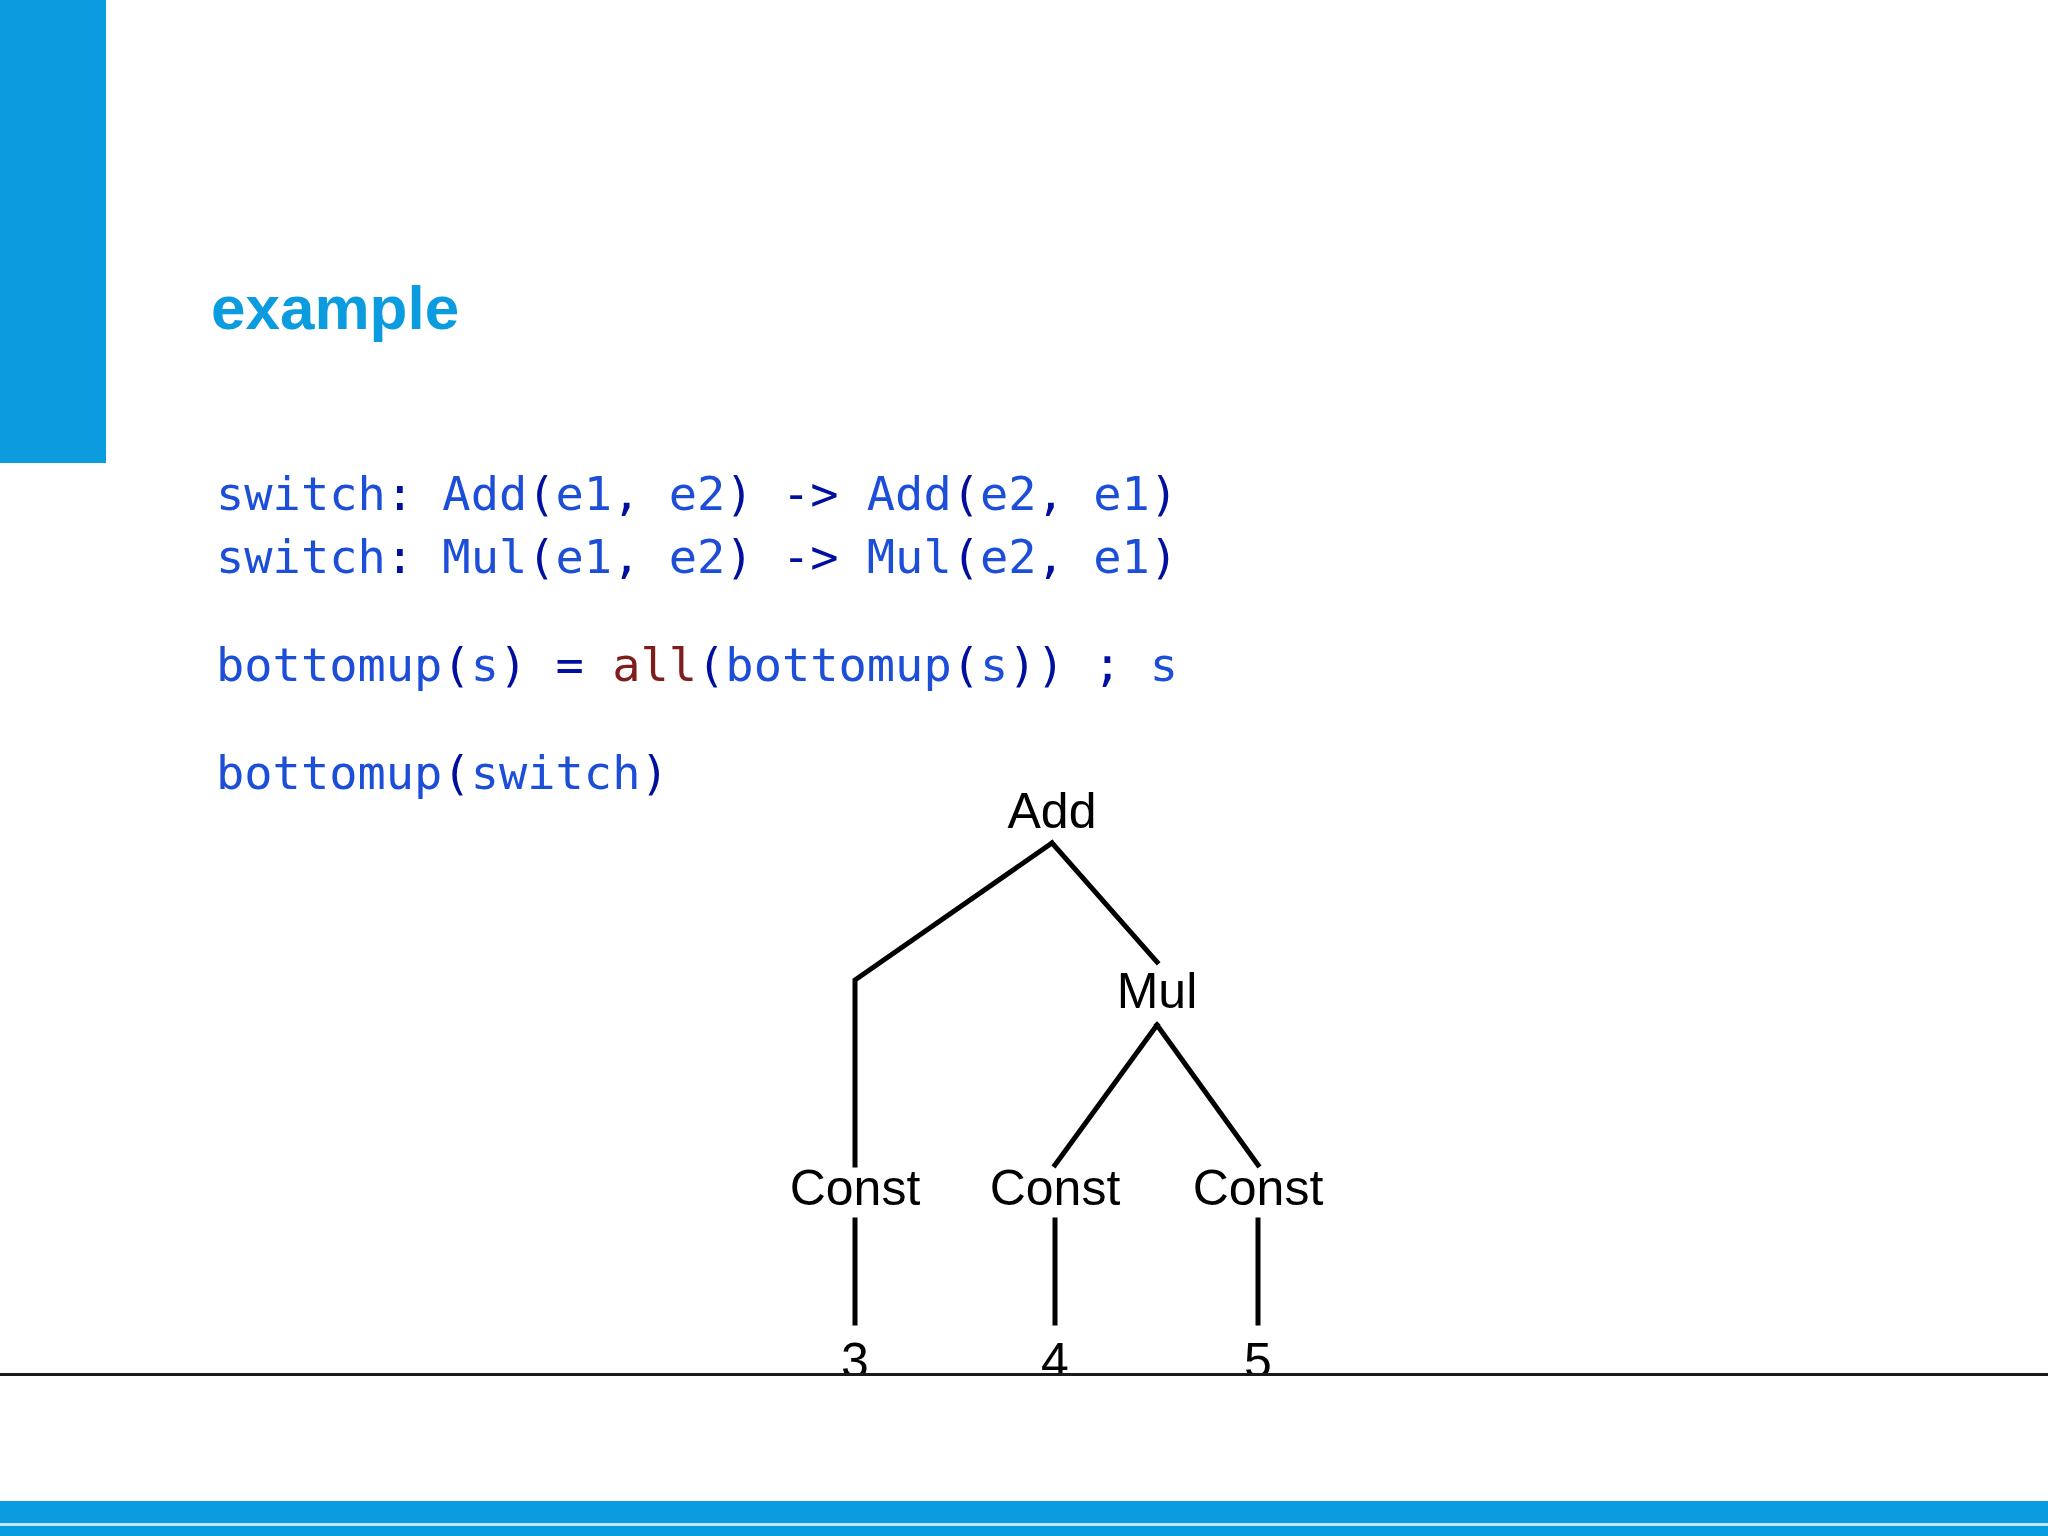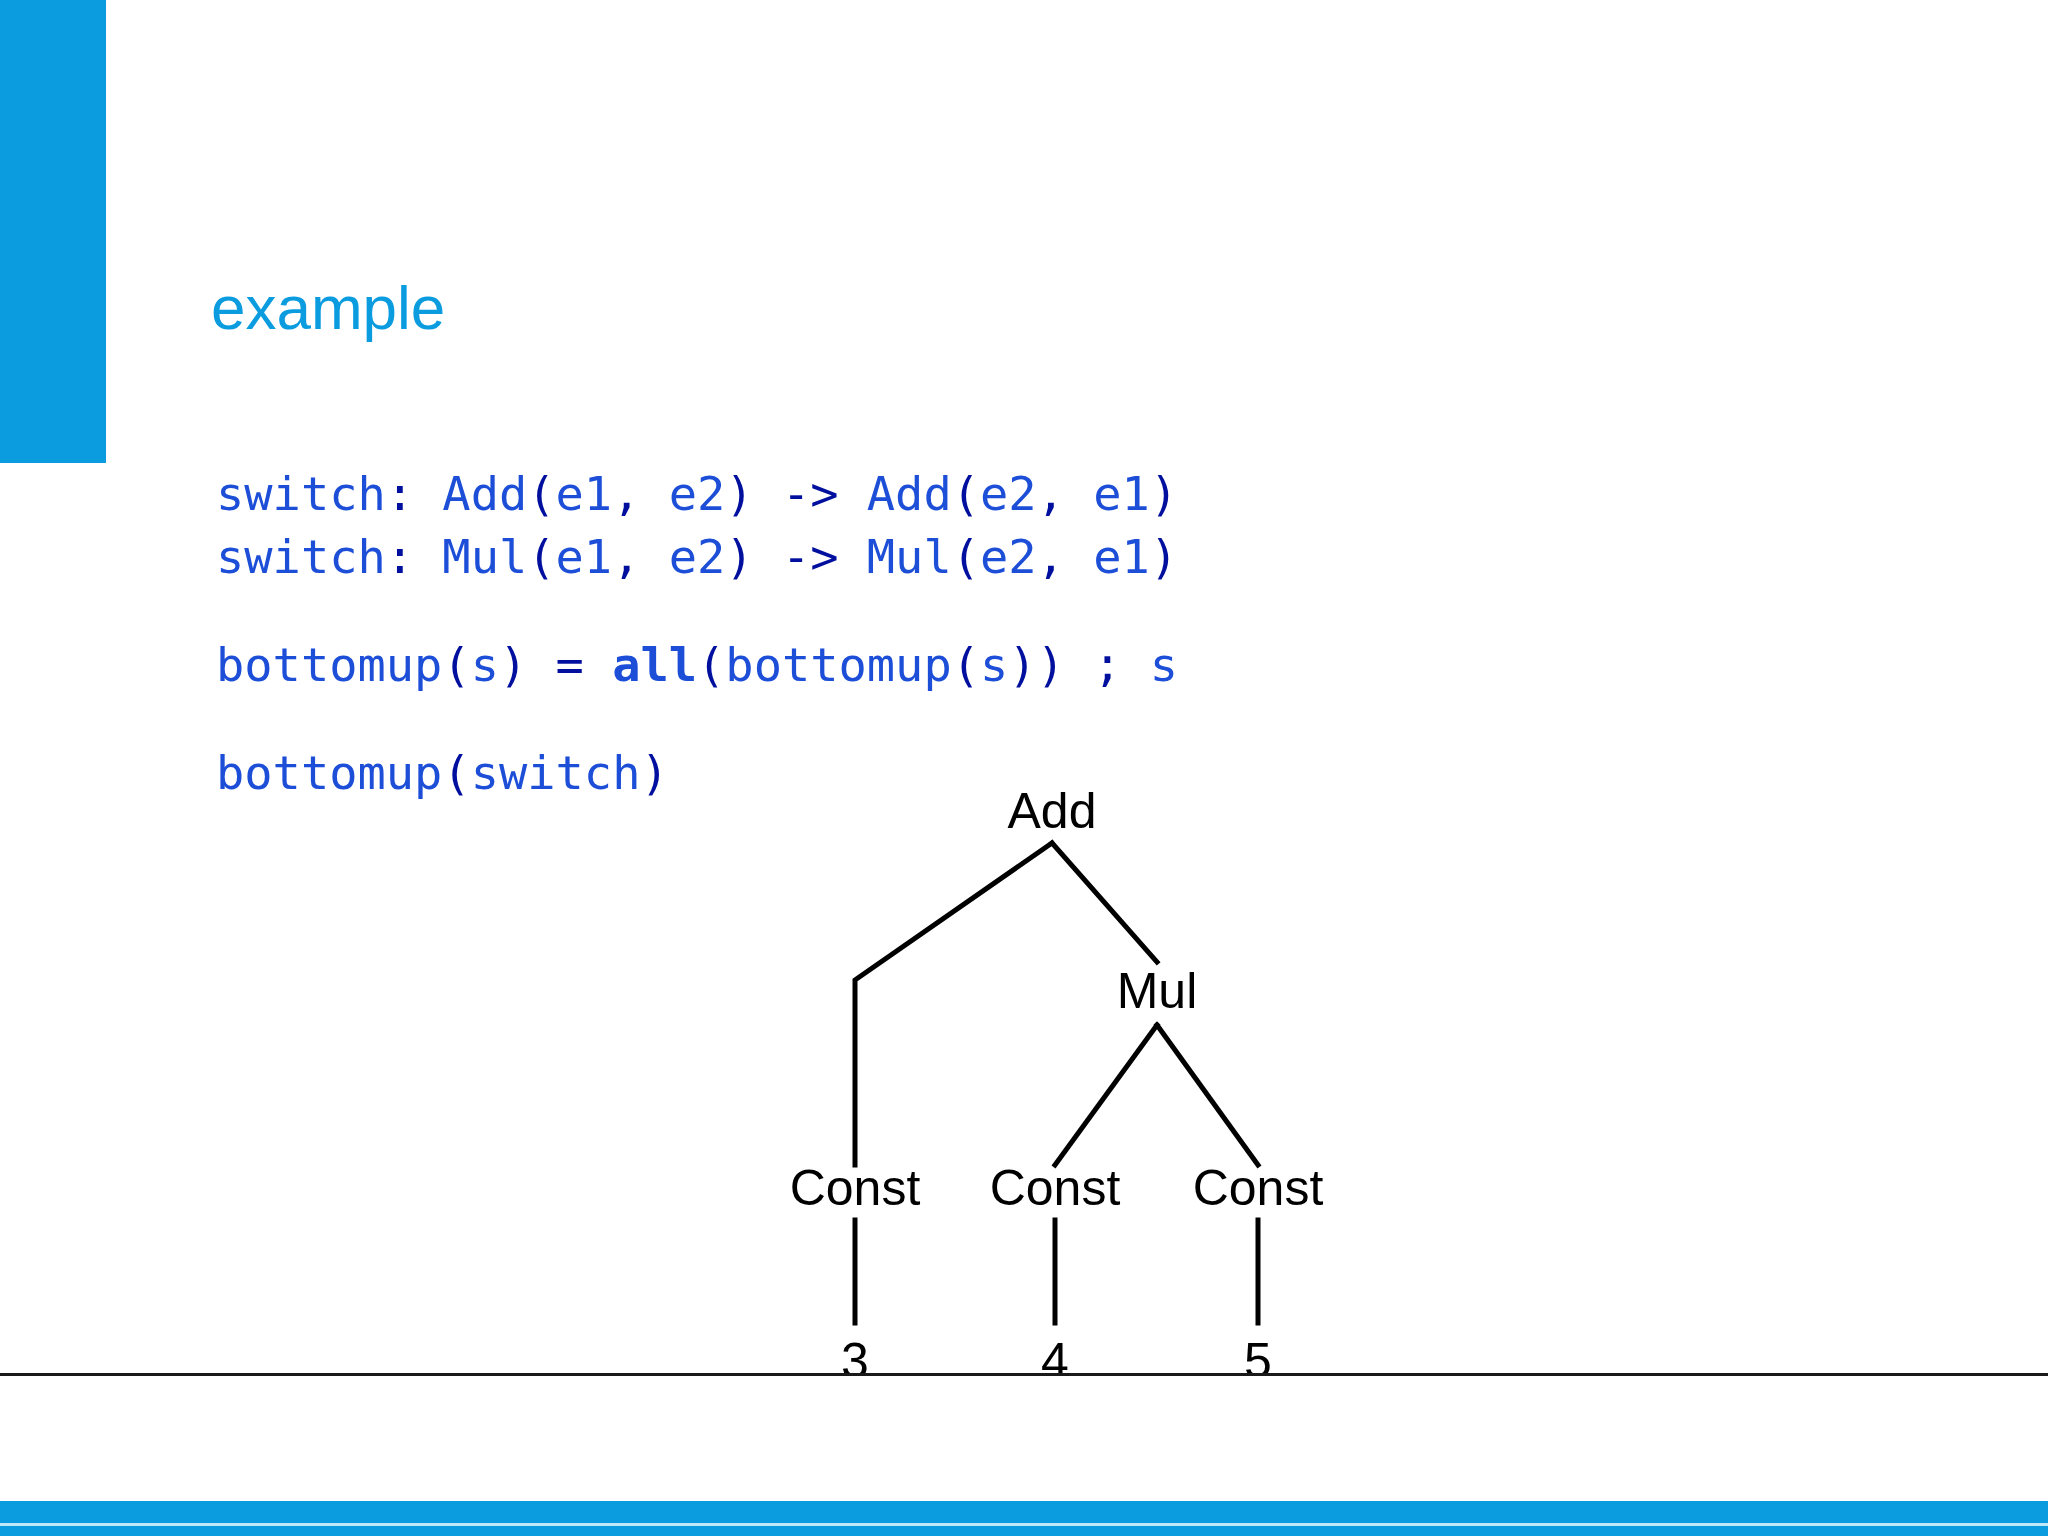--- a/index.html
+++ b/index.html
@@ -41,21 +41,21 @@
     color: #000000;
     letter-spacing: -0.5px;
     white-space: nowrap;
   }
   .subtitle {
     position: absolute;
     left: 211px;
     top: 277px;
     font-size: 62px;
     line-height: 1.0;
-    font-weight: 400;
+    font-weight: 700;
     color: #0b9ce0;
     white-space: nowrap;
   }
 
   
   .code-block {
     position: absolute;
     left: 216px;
     top: 462px;
     font-family: "DejaVu Sans Mono", "Liberation Mono", monospace;
@@ -66,21 +66,21 @@
   }
   .code-line {
     white-space: pre;
     height: 63px;
   }
   .code-line.blank {
     height: 45px;
   }
   .tok-plain  { color: #1d4ed8; }
   .tok-punct  { color: #000f9e; }
-  .tok-kw     { color: #1d4ed8; font-weight: bold; }
+  .tok-kw     { color: #7f1d1d; }
 
   
   .tree {
     position: absolute;
     left: 760px;
     top: 780px;
     width: 700px;
     height: 610px;
   }
   .tree svg {

